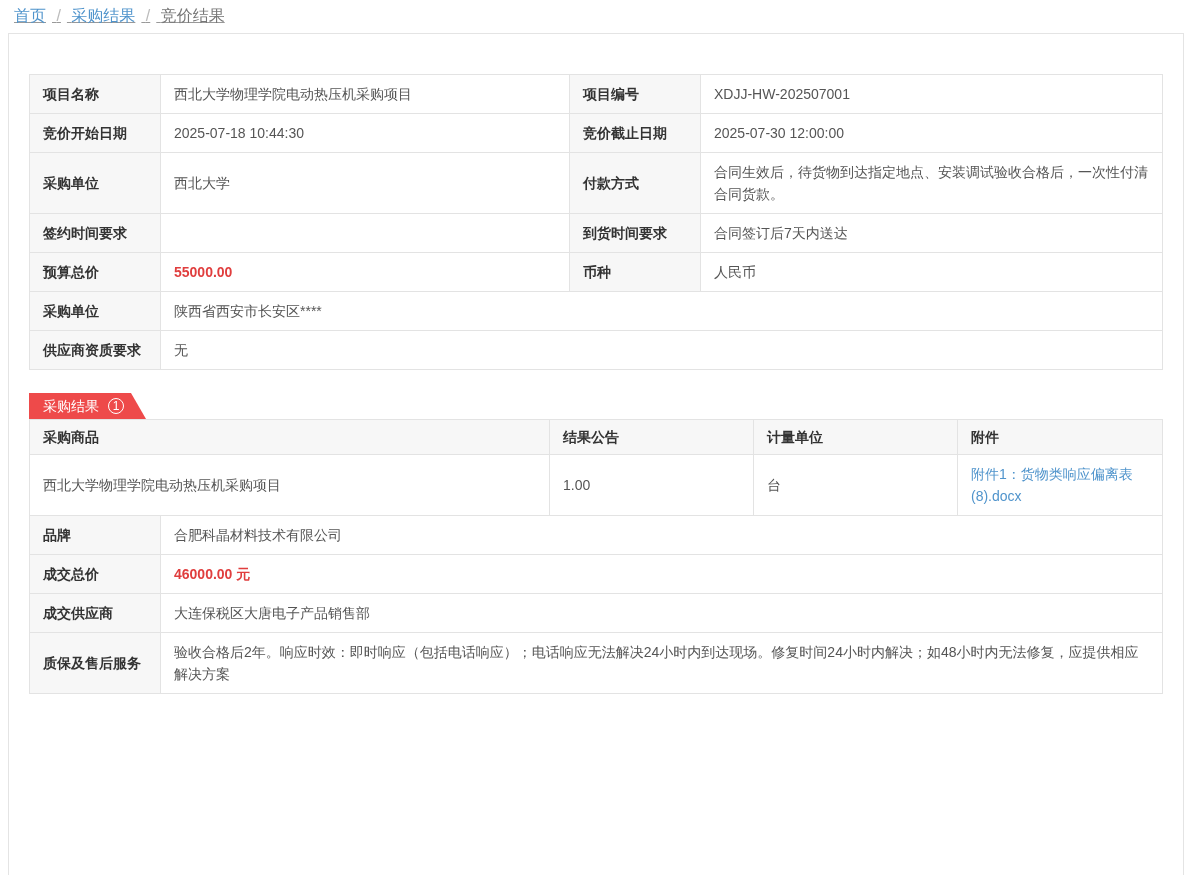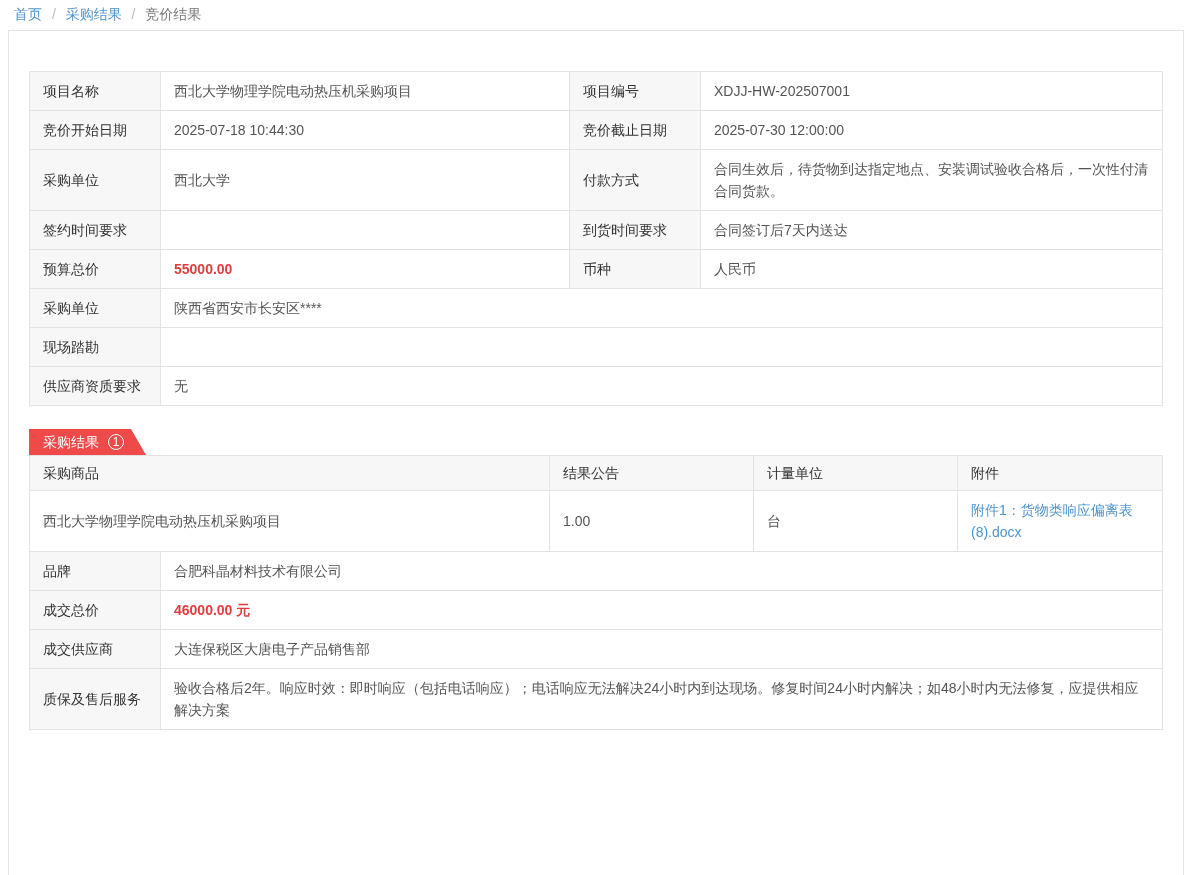--- a/index.html
+++ b/index.html
@@ -10,21 +10,21 @@
     --label_bg:#f7f7f7;
   }
   *{box-sizing:border-box;}
   html,body{margin:0;padding:0;background:#fff;}
   body{
     font-family:"Liberation Sans","DejaVu Sans",sans-serif;
     font-size:14px;color:#555;
     width:1192px;min-height:875px;overflow-x:hidden;
   }
   
-  .breadcrumb{padding:6px 4px 5px 14px;font-size:14px;color:#999;}
+  .breadcrumb{padding:6px 4px 5px 14px;font-size:16px;color:#999;text-decoration:underline;}
   .breadcrumb a{color:var(--accent_blue);text-decoration:none;margin-right:6px;cursor:pointer;}
   .breadcrumb .sep{color:#bbb;margin-right:6px;}
   .breadcrumb .current{color:#777;}
   
   .card{
     margin:1px 8px 0 8px;
     border:1px solid #e4e4e4;
     background:#fff;
     min-height:880px;
     padding-bottom:30px;
@@ -37,21 +37,21 @@
   .meta{
     text-align:center;font-size:13px;color:#555;margin-top:30px;
   }
   .meta .lbl{color:#666;}
   .meta .views{margin-left:28px;}
   .meta .red-num{color:var(--red);margin:0 3px;}
   
   .content{padding:40px 20px 0 20px;}
   table{border-collapse:collapse;width:100%;table-layout:fixed;font-size:14px;color:#555;}
   td,th{border:1px solid var(--border);padding:8px 13px;line-height:22px;background:#fff;text-align:left;vertical-align:middle;word-break:break-all;font-weight:normal;}
-  td.label,th.hdr{background:var(--label_bg);font-weight:normal;color:#333;}
+  td.label,th.hdr{background:var(--label_bg);font-weight:bold;color:#333;}
   col.c-label{width:131px;}
   col.c-val1{width:409px;}
   .red-strong{color:var(--red);font-weight:bold;}
   
   .result-badge-wrap{margin-top:23px;}
   .result-badge{
     display:inline-flex;align-items:center;gap:9px;
     background:var(--badge_red);color:#fff;font-size:14px;
     height:26px;line-height:26px;padding:0 22px 0 14px;
     clip-path:polygon(0 0,calc(100% - 15px) 0,100% 100%,0 100%);
@@ -121,24 +121,20 @@
         <td class="label">预算总价</td>
         <td class="red-strong">55000.00</td>
         <td class="label">币种</td>
         <td>人民币</td>
       </tr>
       <tr>
         <td class="label">采购单位</td>
         <td colspan="3">陕西省西安市长安区****</td>
       </tr>
       <tr>
-        <td class="label">现场踏勘</td>
-        <td colspan="3"></td>
-      </tr>
-      <tr>
         <td class="label">供应商资质要求</td>
         <td colspan="3">无</td>
       </tr>
     </tbody>
       </table>
 
     <div class="result-badge-wrap">
       <div class="result-badge">
         <span>采购结果</span>
         <span class="badge-count">1</span>

